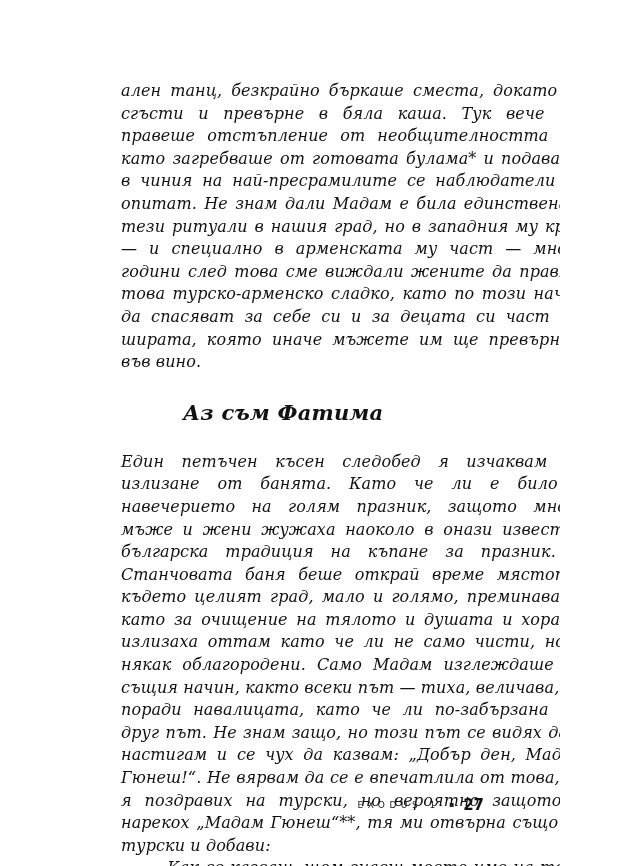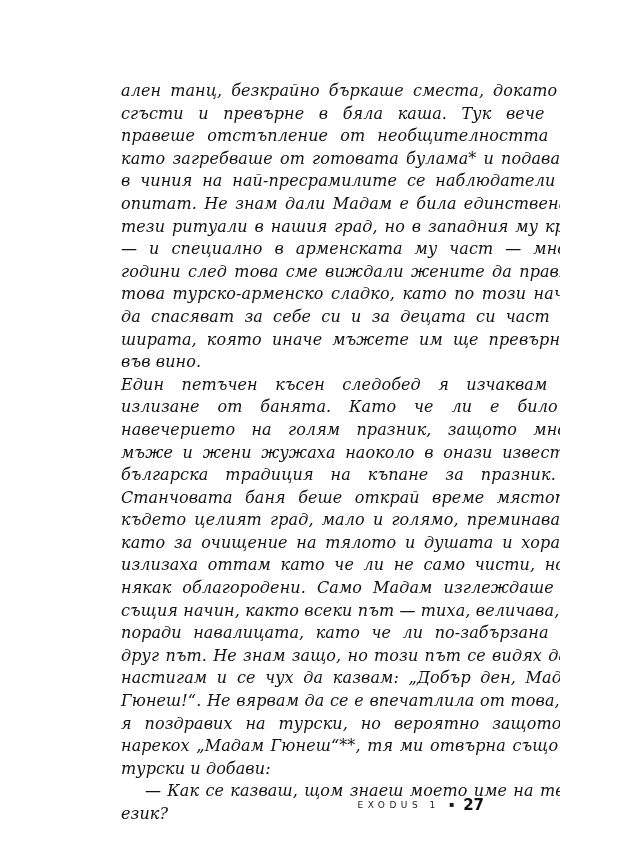--- a/index.html
+++ b/index.html
@@ -72,20 +72,21 @@
 </style>
 </head>
 <body>
 
 <div class="page">
 
   <div class="text-block">
 
     <p class="body-par">ален танц, безкрайно бъркаше сместа, докато се сгъсти и превърне в бяла каша. Тук вече тя правеше отстъпление от необщителността си, като загребваше от готовата булама* и подаваше в чиния на най-пресрамилите се наблюдатели да опитат. Не знам дали Мадам е била единствена в тези ритуали в нашия град, но в западния му край — и специално в арменската му част — много години след това сме виждали жените да правят това турско-арменско сладко, като по този начин да спасяват за себе си и за децата си част от ширата, която иначе мъжете им ще превърнат във вино.</p>
 
+    <h2 class="section-heading">Аз съм Фатима</h2>
 
     <p class="body-par">Един петъчен късен следобед я изчаквам на излизане от банята. Като че ли е било в навечерието на голям празник, защото много мъже и жени жужаха наоколо в онази известна българска традиция на къпане за празник. А Станчовата баня беше открай време мястото, където целият град, мало и голямо, преминаваше като за очищение на тялото и душата и хората излизаха оттам като че ли не само чисти, но и някак облагородени. Само Мадам изглеждаше по същия начин, както всеки път — тиха, величава, но поради навалицата, като че ли по-забързана от друг път. Не знам защо, но този път се видях да я настигам и се чух да казвам: „Добър ден, Мадам Гюнеш!“. Не вярвам да се е впечатлила от това, че я поздравих на турски, но вероятно защото я нарекох „Мадам Гюнеш“**, тя ми отвърна също на турски и добави:</p>
 
     <p class="body-par dialogue">— Как се казваш, щом знаеш моето име на твоя език?</p>
 
   </div>
 
   <div class="running-footer">
     <span class="running-title">EXODUS 1</span>
     <span class="footer-bullet">▪</span>

